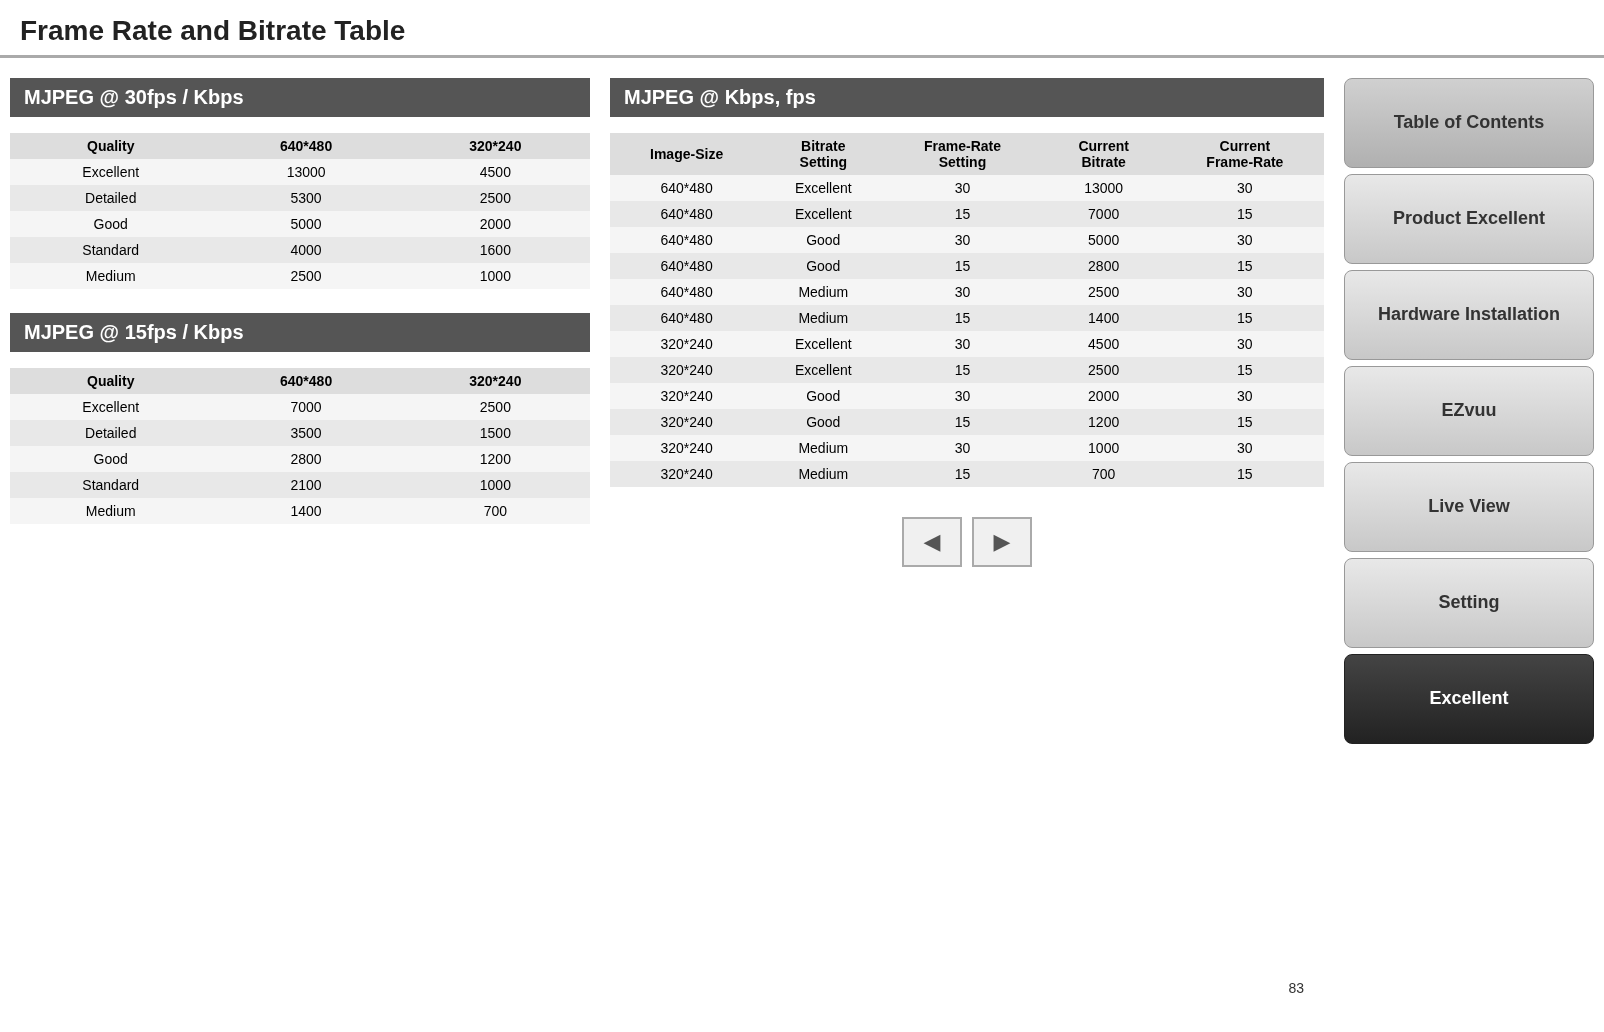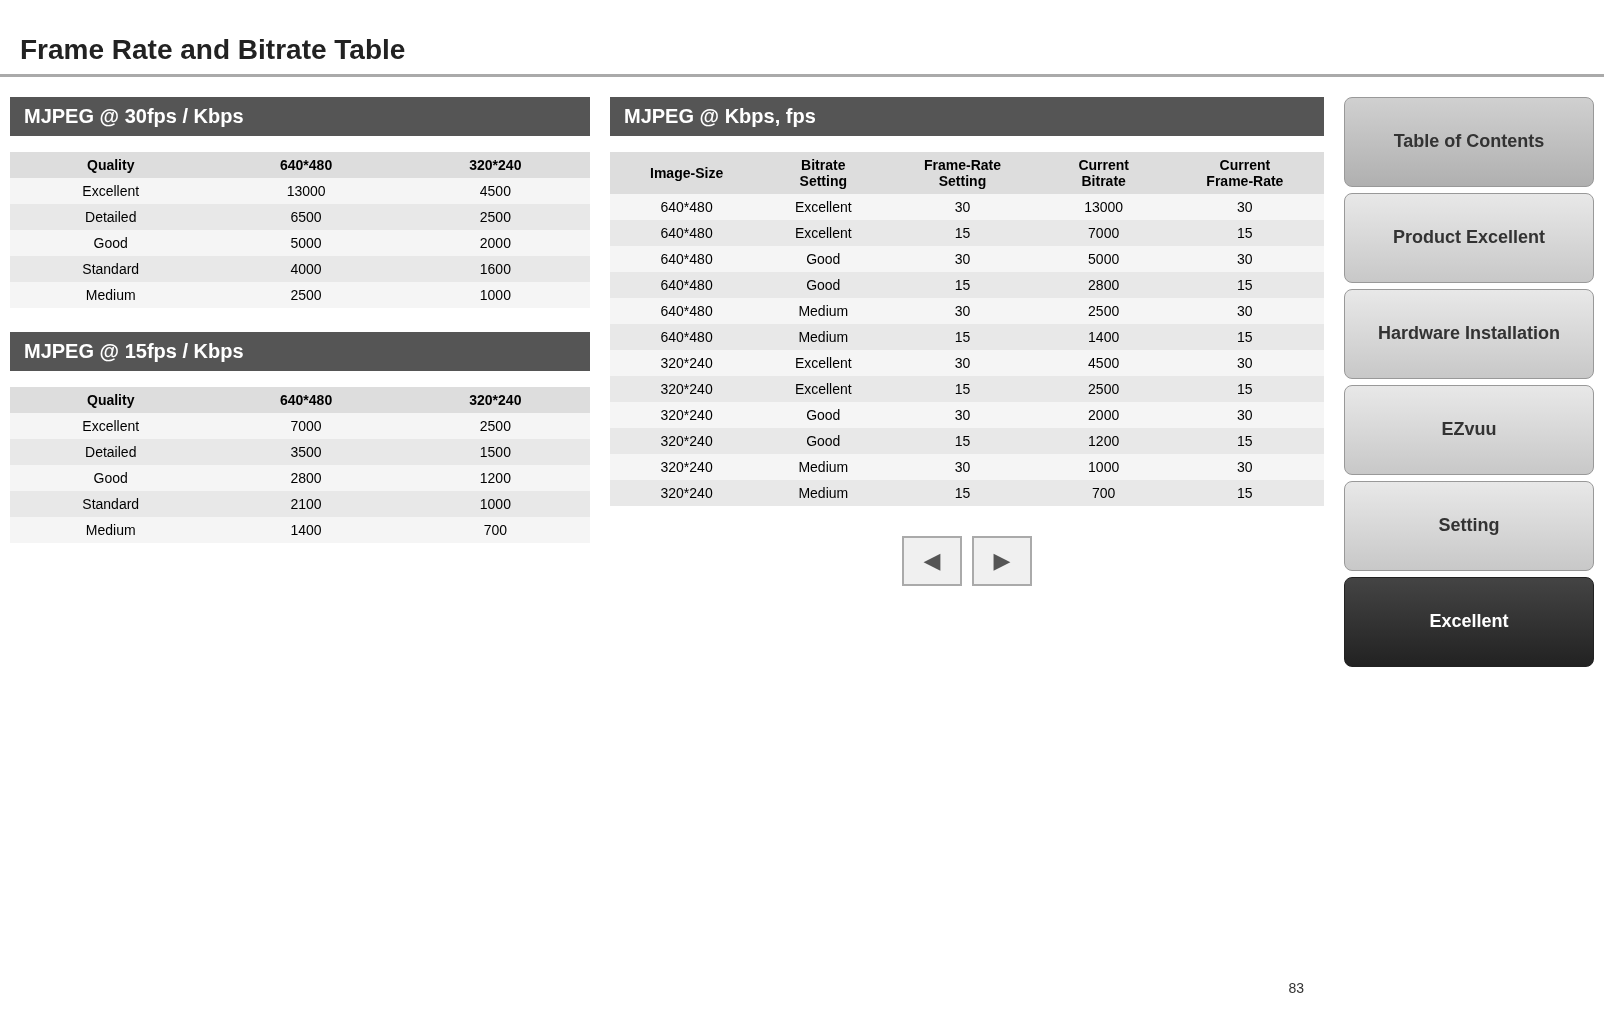--- a/index.html
+++ b/index.html
@@ -8,21 +8,21 @@
       background: #fff;
       width: 1604px;
       min-height: 1032px;
       position: relative;
       overflow: hidden;
     }
 
     .page-title {
       font-size: 28px;
       font-weight: bold;
-      padding: 34px 20px 8px 20px;
+      padding: 15px 20px 8px 20px;
       color: #222;
       border-bottom: 3px solid #aaa;
       display: flex;
       align-items: center;
       gap: 16px;
     }
 
     .main-content {
       display: flex;
       flex-direction: row;
@@ -194,21 +194,21 @@
         </tr>
       </thead>
       <tbody id="left-table1-body">
       <tr>
             <td>Excellent</td>
             <td>13000</td>
             <td>4500</td>
           </tr>
           <tr>
             <td>Detailed</td>
-            <td>6500</td>
+            <td>5300</td>
             <td>2500</td>
           </tr>
           <tr>
             <td>Good</td>
             <td>5000</td>
             <td>2000</td>
           </tr>
           <tr>
             <td>Standard</td>
             <td>4000</td>
@@ -373,20 +373,21 @@
 
   <div class="right-sidebar">
     <div id="sidebar-buttons">
         <div class="nav-btn toc">Table of
 Contents</div>
         <div class="nav-btn ">Product
 Excellent</div>
         <div class="nav-btn ">Hardware
 Installation</div>
         <div class="nav-btn ">EZvuu</div>
+        <div class="nav-btn ">Live View</div>
         <div class="nav-btn ">Setting</div>
         <div class="nav-btn active">Excellent</div>
       </div>
   </div>
 </div>
 
 <div class="page-number">
   <span>83</span>
 </div>
 

